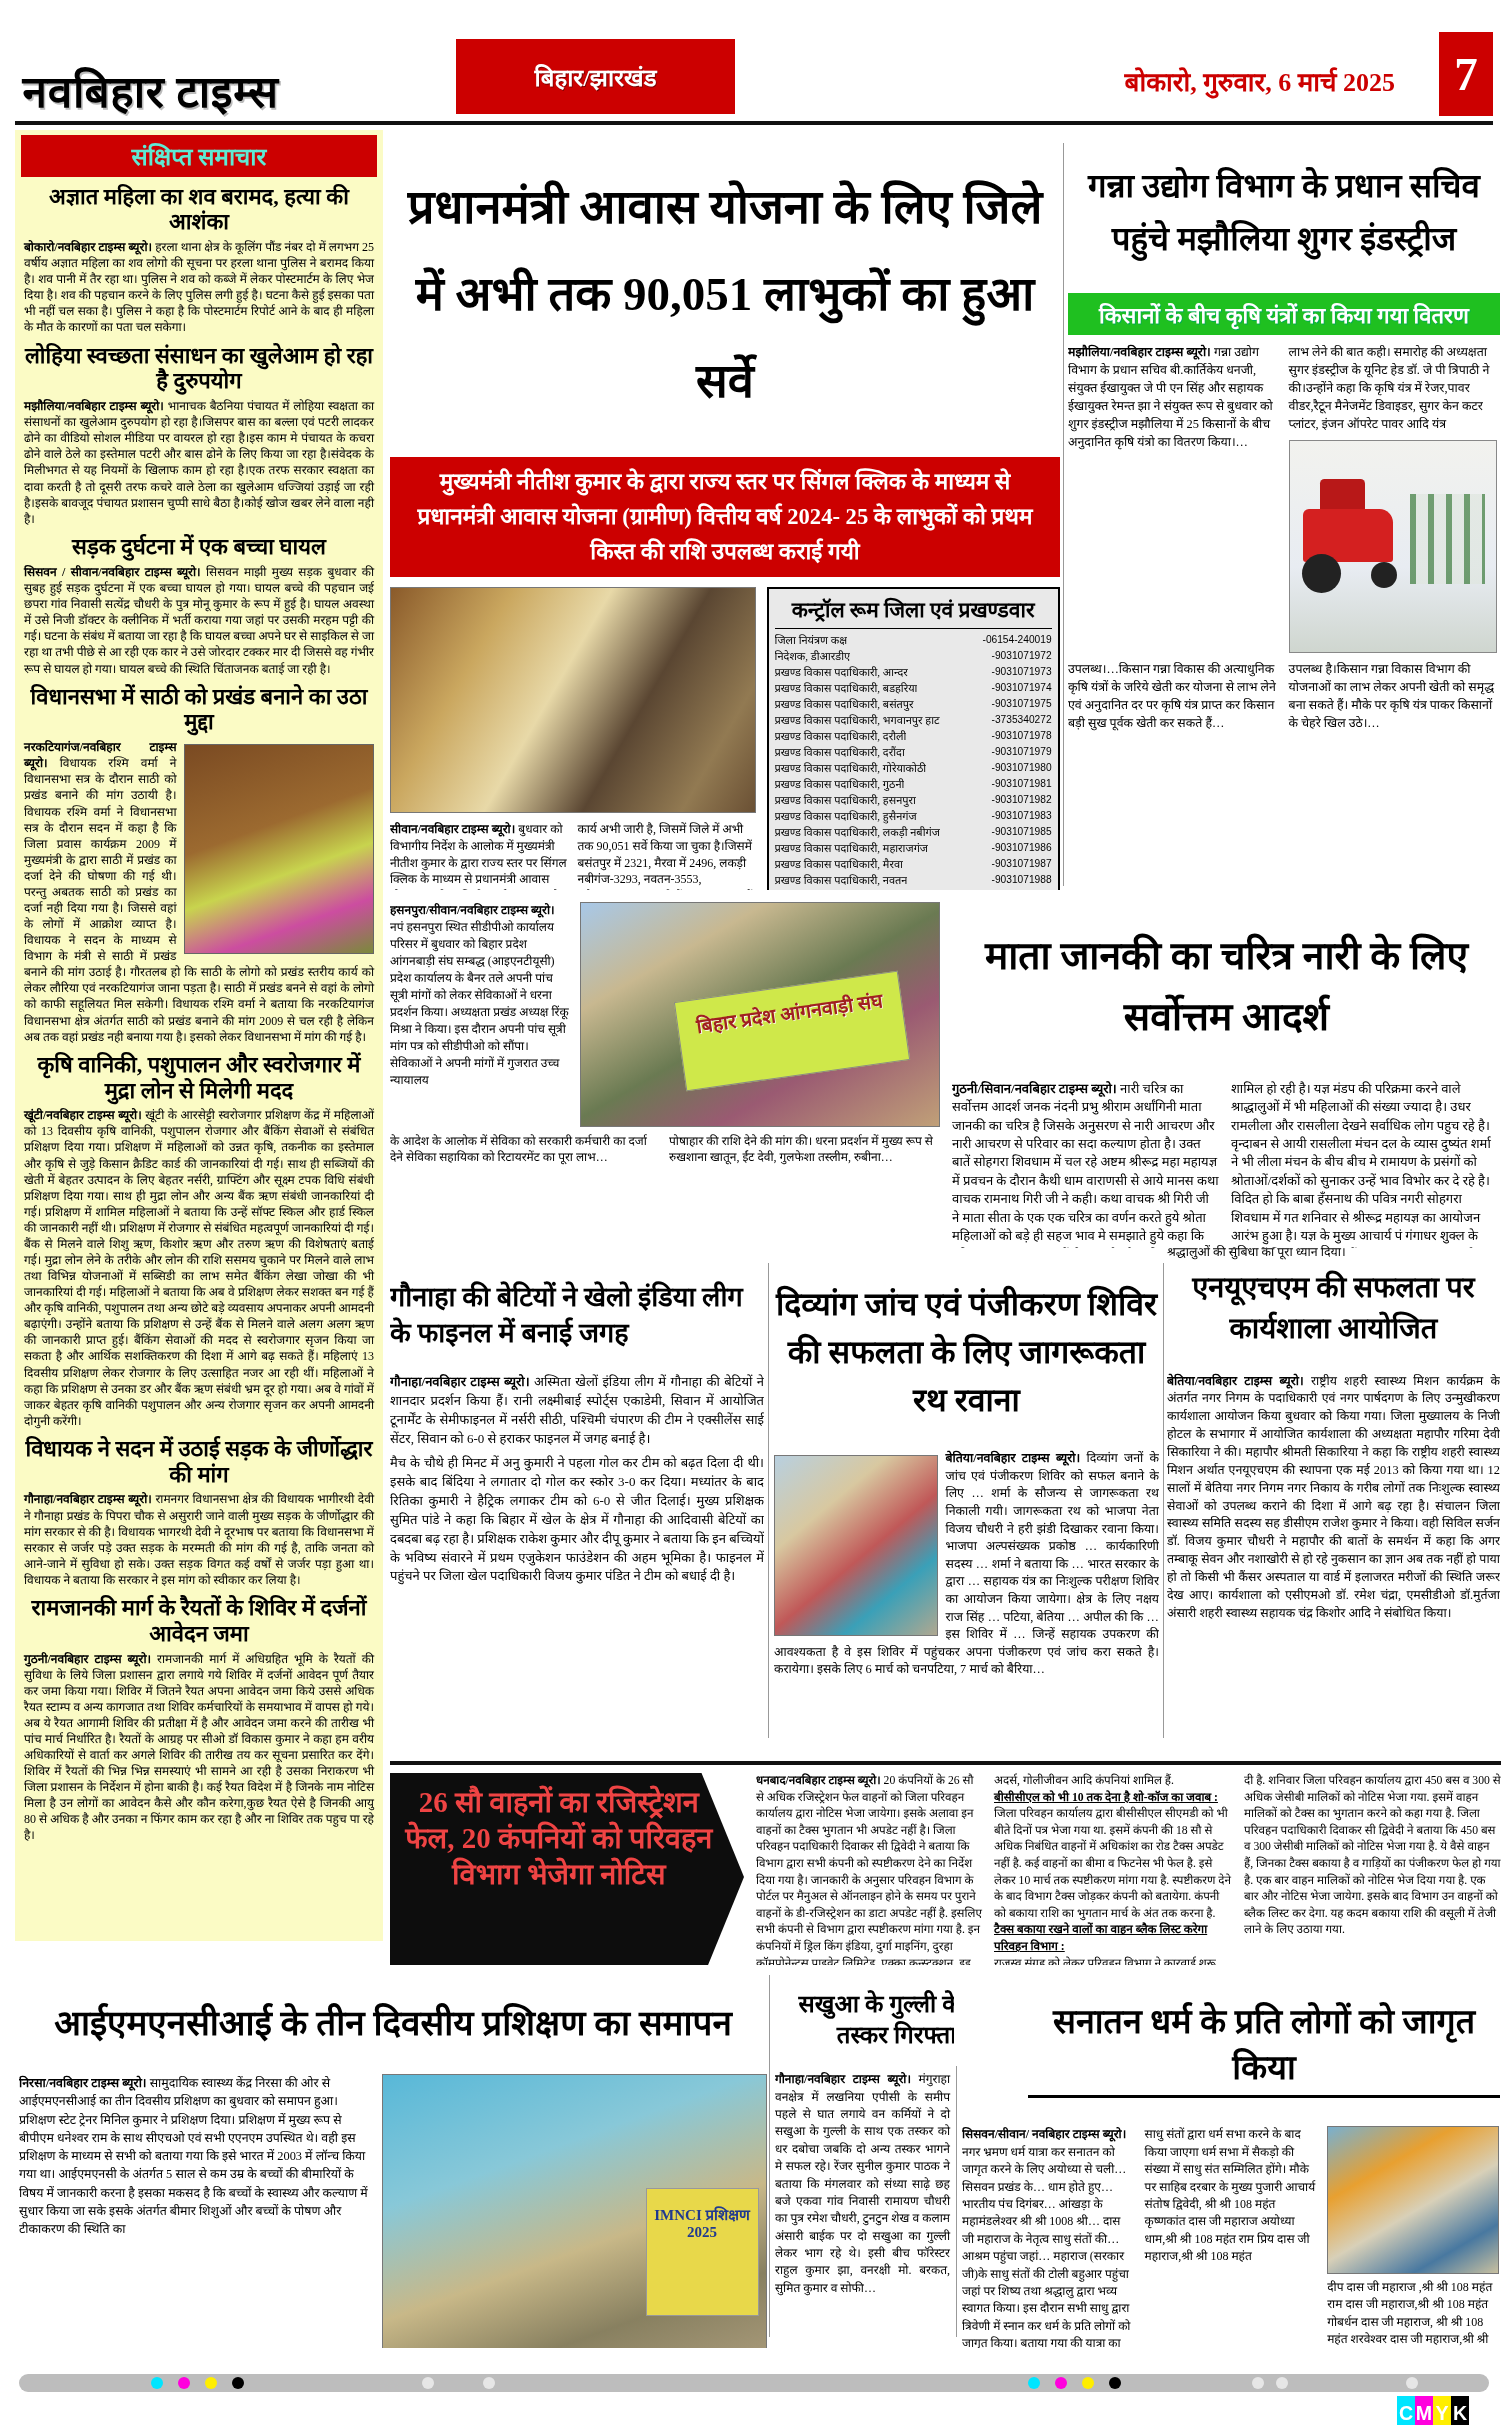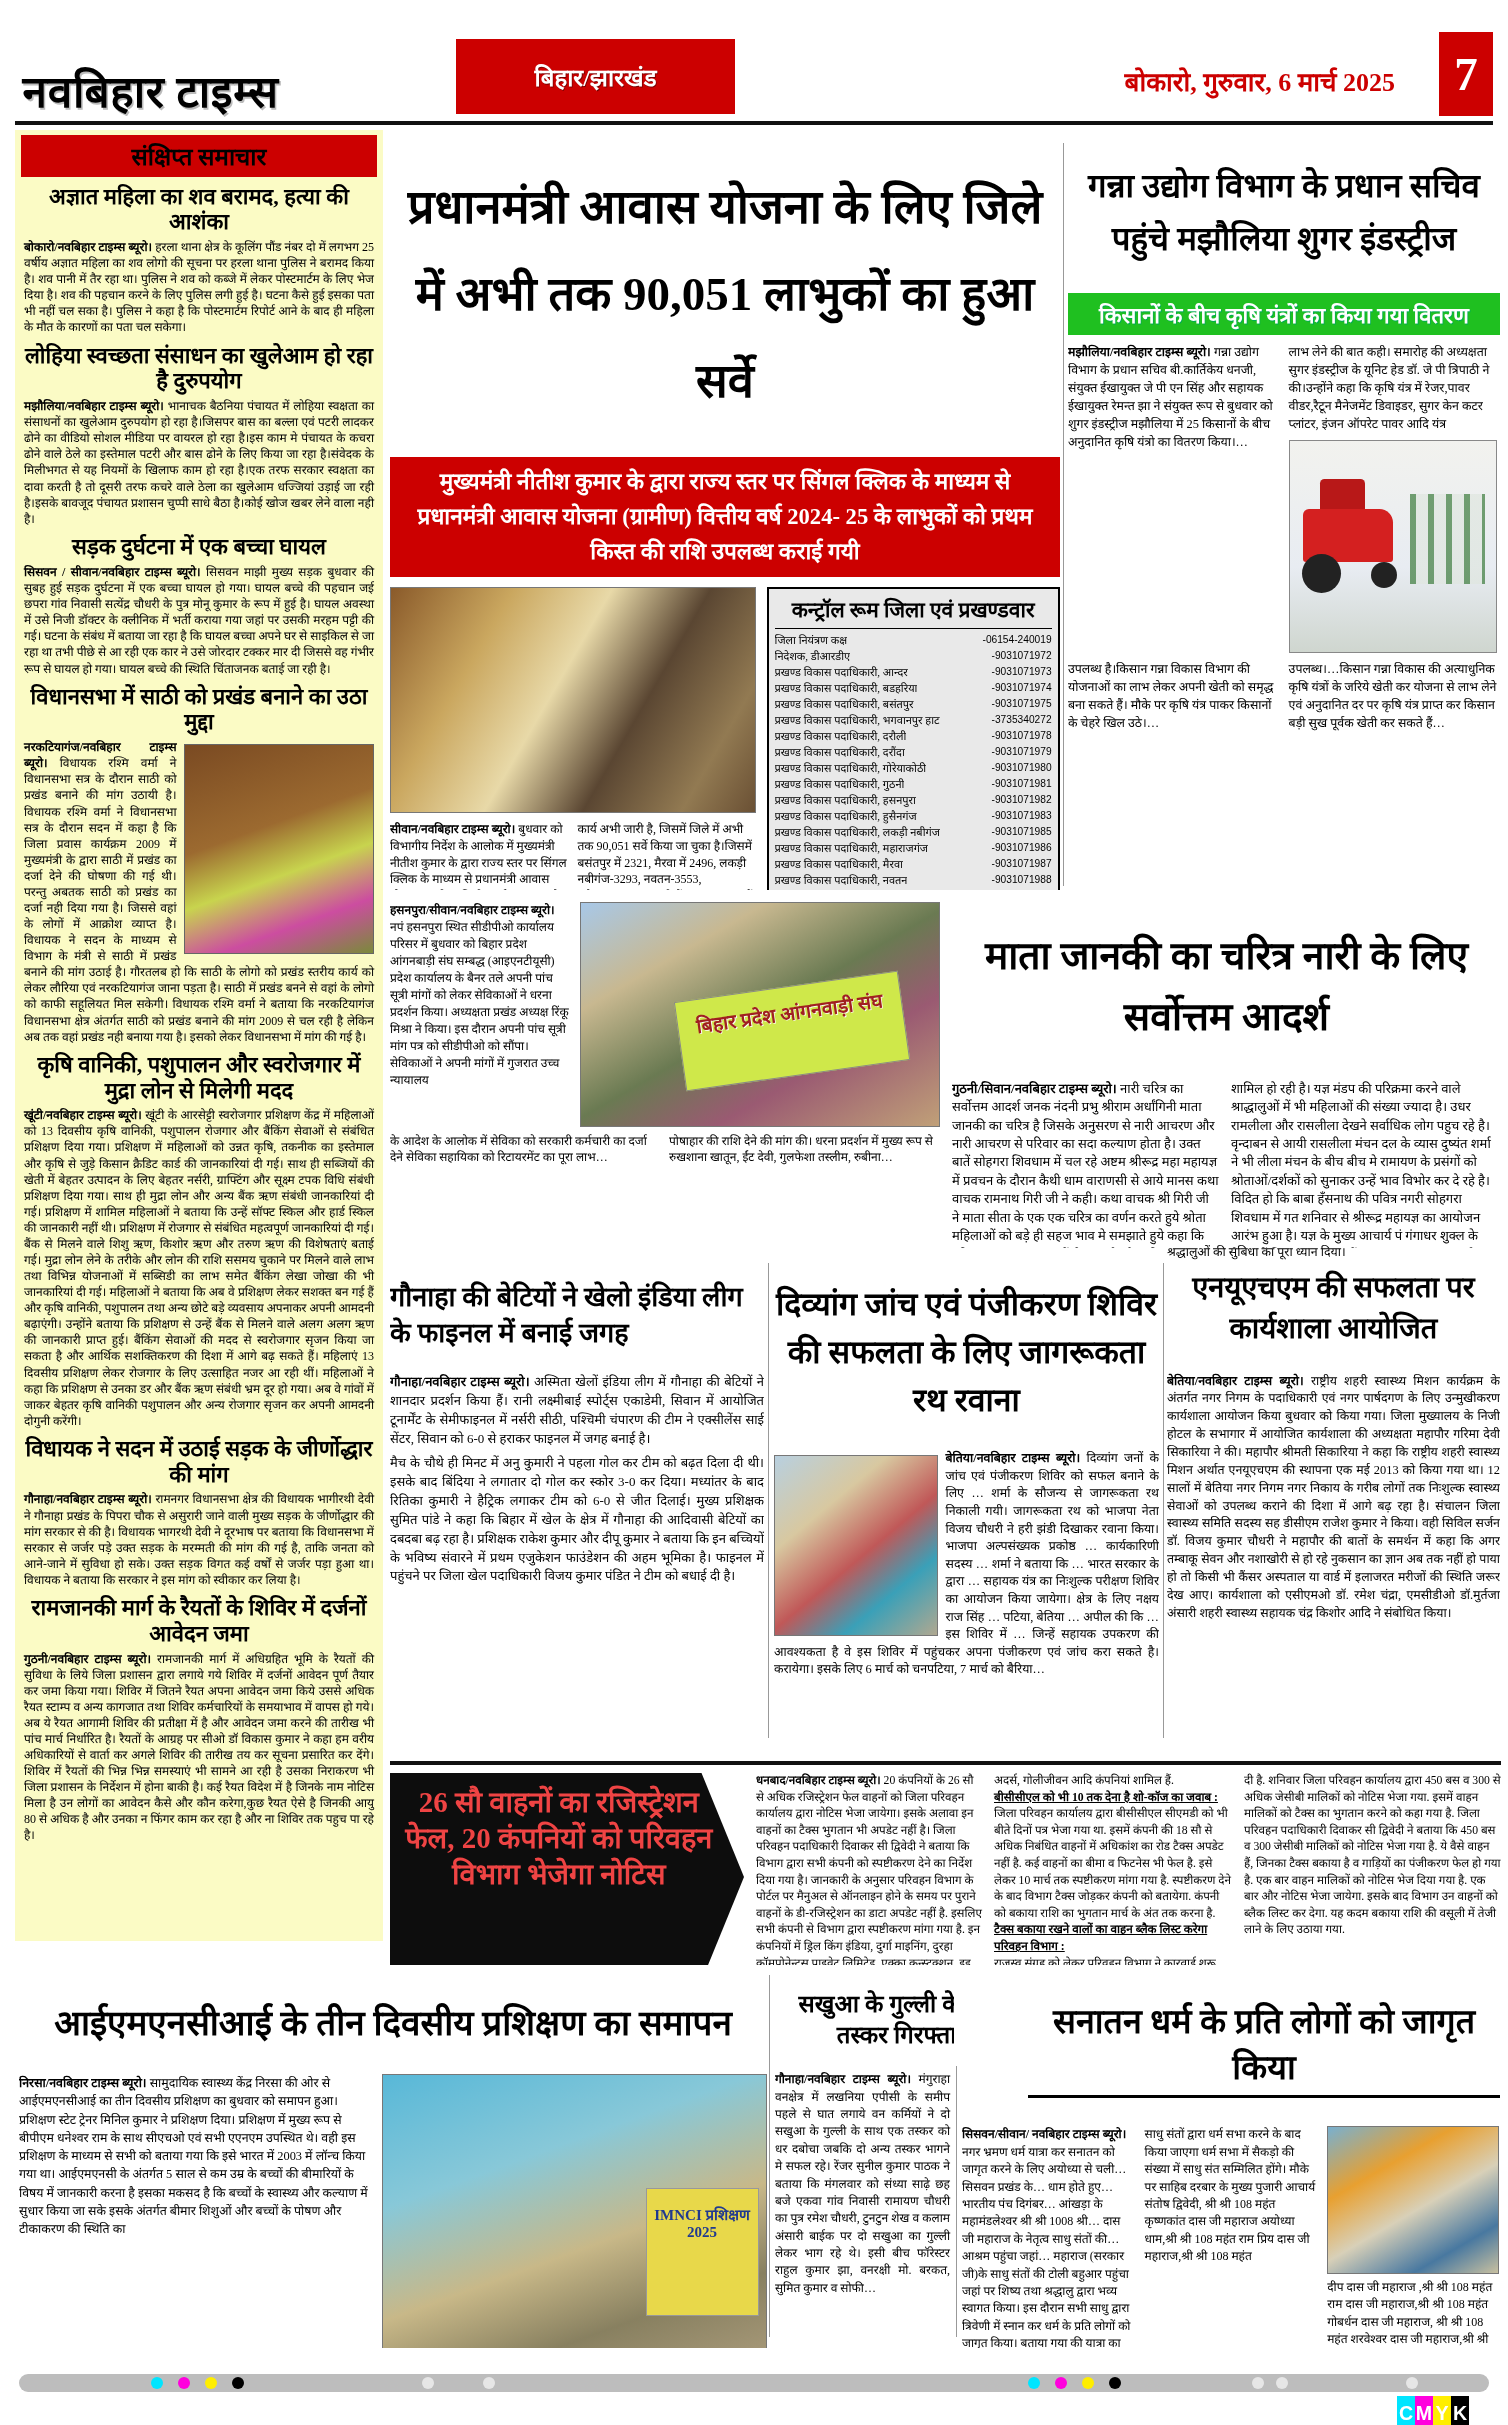--- a/index.html
+++ b/index.html
@@ -11,21 +11,21 @@
   
   .masthead { position:absolute; left:15px; top:22.6px; width:1478px; height:97px; }
   .paper-name { position:absolute; left:7.5px; bottom:0; font-size:44px; font-weight:bold; letter-spacing:0.8px; text-shadow:1.5px 1.5px 0 #bbb; }
   .section-box { position:absolute; left:441px; top:16.6px; width:279px; height:75px; background:#cc0000; color:#fff; display:flex; align-items:center; justify-content:center; font-size:24px; font-weight:bold; text-shadow:0.8px 0.8px 0 #700; }
   .dateline { position:absolute; right:98px; bottom:21px; color:#cc0000; font-size:26px; font-weight:bold; }
   .page-num-box { position:absolute; right:0; top:9px; width:54px; height:84px; background:#cc0000; color:#fff; display:flex; align-items:center; justify-content:center; font-size:47px; font-weight:bold; }
   .top-rule { position:absolute; left:15px; top:121px; width:1478px; height:3.8px; background:#111; }
 
   
   .brief-col { position:absolute; left:15px; top:130px; width:368px; height:1811px; background:#fbfbc5; overflow:hidden; padding:4.5px 9px; }
-  .brief-bar { background:#cc0000; color:#000000; text-align:center; font-size:24px; font-weight:bold; padding:4.5px 0; margin:0 -3px 6px; }
+  .brief-bar { background:#cc0000; color:#5eead4; text-align:center; font-size:24px; font-weight:bold; padding:4.5px 0; margin:0 -3px 6px; }
   .brief-col h3 { margin:7.5px 0 4.5px; font-size:22px; font-weight:bold; text-align:center; line-height:1.15; }
   .brief-col p { font-size:12px; line-height:1.34; }
   .mla-photo { float:right; width:190px; height:210px; margin:4.5px 0 4.5px 7.5px; background:linear-gradient(160deg,#7a4a22 0%,#9c6a30 40%,#c8d44e 60%,#cc4da0 80%,#7a8a3a 100%); border:0.8px solid #666; }
 
   
   .lead-sec { position:absolute; left:390px; top:133px; width:670px; height:757px; overflow:hidden; }
   .lead-head { font-size:47px; font-weight:bold; text-align:center; line-height:1.85; }
   .lead-subhead { margin-top:9px; background:#cc0000; color:#fff; font-size:22.6px; font-weight:bold; text-align:center; line-height:1.55; padding:7.5px 10.6px; }
   .lead-body { display:flex; gap:10.6px; margin-top:10.6px; }
   .lead-left { width:366px; }
@@ -263,22 +263,22 @@
         <div class="tractor-ph">
           <div class="t-cab"></div>
             <div class="t-body"></div>
             <div class="t-wheel t-w1"></div>
             <div class="t-wheel t-w2"></div>
             <div class="t-imp"></div>
         </div>
       </div>
     </div>
     <div class="sugar-cont">
+      <div>उपलब्ध।…किसान गन्ना विकास की अत्याधुनिक कृषि यंत्रों के जरिये खेती कर योजना से लाभ लेने एवं अनुदानित दर पर कृषि यंत्र प्राप्त कर किसान बड़ी सुख पूर्वक खेती कर सकते हैं…</div>
       <div>उपलब्ध है।किसान गन्ना विकास विभाग की योजनाओं का लाभ लेकर अपनी खेती को समृद्ध बना सकते हैं। मौके पर कृषि यंत्र पाकर किसानों के चेहरे खिल उठे।…</div>
-      <div>उपलब्ध।…किसान गन्ना विकास की अत्याधुनिक कृषि यंत्रों के जरिये खेती कर योजना से लाभ लेने एवं अनुदानित दर पर कृषि यंत्र प्राप्त कर किसान बड़ी सुख पूर्वक खेती कर सकते हैं…</div>
     </div>
   </div>
 
   <div class="dharna-sec">
     <div class="dharna-row">
       <div class="dharna-txt"><span class="byline">हसनपुरा/सीवान/नवबिहार टाइम्स ब्यूरो।</span> <span>नपं हसनपुरा स्थित सीडीपीओ कार्यालय परिसर में बुधवार को बिहार प्रदेश आंगनबाड़ी संघ सम्बद्ध (आइएनटीयूसी) प्रदेश कार्यालय के बैनर तले अपनी पांच सूत्री मांगों को लेकर सेविकाओं ने धरना प्रदर्शन किया। अध्यक्षता प्रखंड अध्यक्ष रिंकू मिश्रा ने किया। इस दौरान अपनी पांच सूत्री मांग पत्र को सीडीपीओ को सौंपा। सेविकाओं ने अपनी मांगों में गुजरात उच्च न्यायालय</span></div>
       <div class="dharna-photo">
         <div class="dharna-banner">बिहार प्रदेश आंगनवाड़ी संघ</div>
       </div>
     </div>

